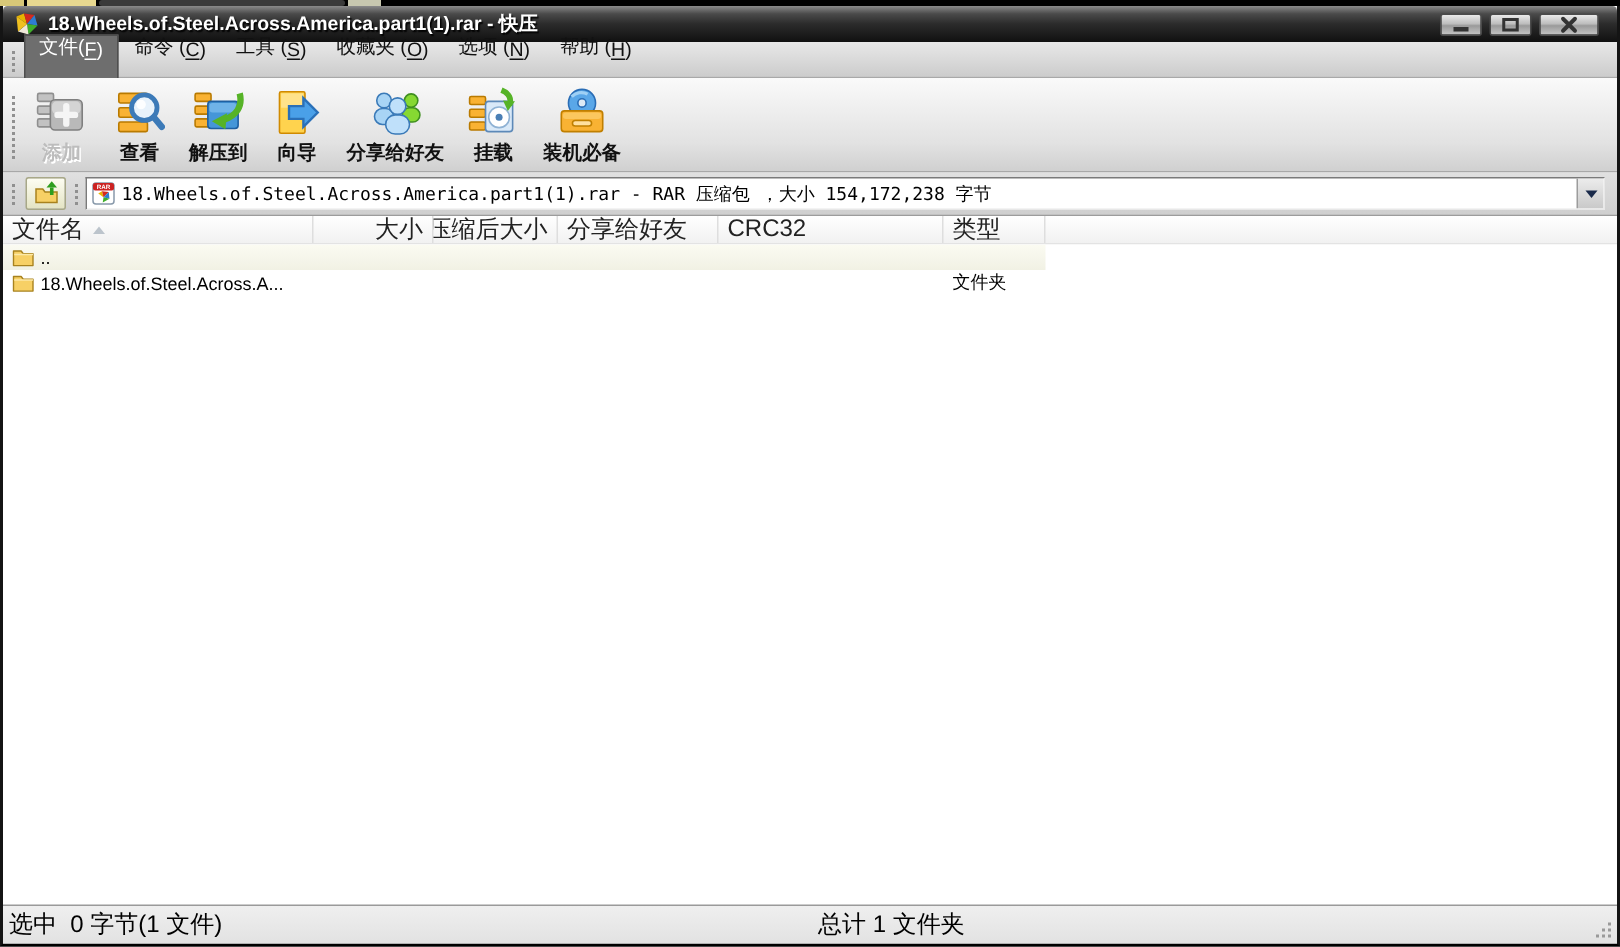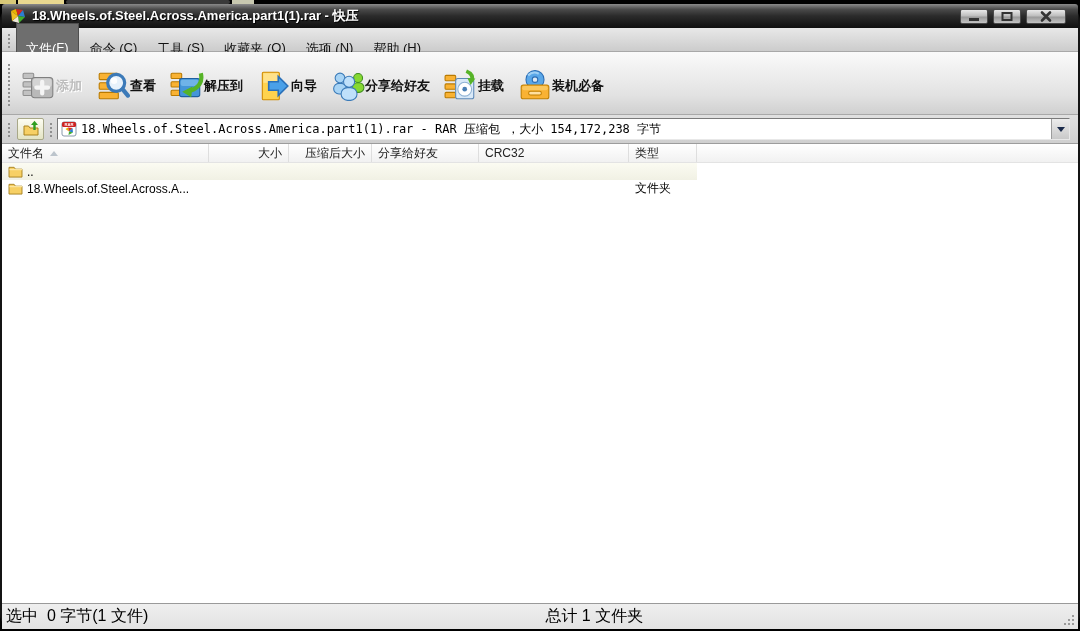--- a/index.html
+++ b/index.html
@@ -11,52 +11,52 @@
   .desktop-strip { position:absolute; top:0; left:0; width:1080px; height:4px; background:#000; overflow:hidden; }
   .frag { position:absolute; top:0; height:4px; }
   .f1 { left:0; width:16px; background:#d8c878; }
   .f2 { left:18px; width:46px; background:#e8d890; }
   .f3 { left:66px; width:164px; background:#3a3a3a; border-radius:2px; }
   .f4 { left:232px; width:22px; background:#c8c8b0; }
 
   .window { position:absolute; top:4px; left:0; width:1080px; height:627px;
     display:flex; flex-direction:column;
     border-left:2px solid #141414; border-right:2px solid #141414; border-bottom:2px solid #000;
-    background:#fff;border-radius:17px; }
+    background:#fff; }
 
   
   .titlebar { height:24px; flex:0 0 24px; display:flex; align-items:center;
     background:linear-gradient(180deg,#8a8a8a 0%,#4a4a4a 22%,#2b2b2b 50%,#101010 100%);
     border-radius:3px 3px 0 0; padding:0 6px; }
   .appicon { width:16px; height:16px; margin:0 6px 0 2px; flex:0 0 auto; }
   .wtitle { color:#fff; font-size:13px; font-weight:bold; text-shadow:1px 1px 1px #000;
     white-space:nowrap; overflow:hidden; flex:1 1 auto; }
   .winbtns { display:flex; gap:5px; margin-right:6px; }
   .winbtn { height:15px; border:1px solid #4a4a4a; border-radius:2px;
     background:linear-gradient(180deg,#e9e9e9 0%,#bdbdbd 45%,#9a9a9a 55%,#c4c4c4 100%);
     display:flex; align-items:center; justify-content:center; cursor:pointer; padding:0; }
   .winbtn.sm { width:28px; } .winbtn.lg { width:40px; }
 
   
   .menubar { height:24px; flex:0 0 24px; display:flex; align-items:center;
     background:linear-gradient(180deg,#e8e8e8,#cccccc); border-bottom:1px solid #a8a8a8; }
   .grip { width:4px; height:16px; margin:0 4px 0 5px;
     background:repeating-linear-gradient(0deg,#909090 0 2px,transparent 2px 4px);
     background-size:2px 100%; background-repeat:no-repeat; background-position:center; }
-  .mi { display:flex; align-items:flex-start; height:20px; padding:16px 9px; margin:0 1px;
+  .mi { display:flex; align-items:flex-end; height:20px; padding:16px 9px; margin:0 1px;
     font-size:13px; color:#111; cursor:pointer; white-space:pre; }
   .mi u { text-underline-offset:2px; }
   .mi.selected { background:#6e6e6e; color:#fff; border:1px solid #4f4f4f; }
 
   
   .toolbar { height:63px; flex:0 0 63px; display:flex; align-items:stretch;
     background:linear-gradient(180deg,#fafafa 0%,#e2e2e2 70%,#d0d0d0 100%);
     border-bottom:1px solid #a8a8a8; padding-top:2px; }
   .toolbar .grip { align-self:center; height:44px; }
-  .tbtn { display:flex; flex-direction:row; align-items:center; justify-content:flex-start;
+  .tbtn { display:flex; flex-direction:column; align-items:center; justify-content:flex-start;
     min-width:50px; padding:3px 6px 0; margin:1px 1px; border-radius:3px; cursor:pointer; }
   .ticon { width:34px; height:34px; display:block; }
   .tlabel { font-size:13px; font-weight:bold; color:#111; margin-top:1px; white-space:nowrap; }
   .tbtn.disabled { cursor:default; }
   .tbtn.disabled .tlabel { color:#bdbdbd; text-shadow:1px 1px 0 #fff; }
 
   
   .addressrow { height:29px; flex:0 0 29px; display:flex; align-items:center;
     background:linear-gradient(180deg,#e0e0e0,#cfcfcf); border-bottom:1px solid #9c9c9c; }
   .upbtn { width:27px; height:22px; margin-left:2px; border:1px solid #a8a888; border-radius:2px;
@@ -70,21 +70,21 @@
     color:#000; white-space:nowrap; overflow:hidden; flex:1 1 auto; }
   .dropbtn { position:absolute; right:0; top:0; width:18px; height:100%;
     background:linear-gradient(180deg,#ececec,#c9c9c9); border-left:1px solid #9c9c9c;
     display:flex; align-items:center; justify-content:center; cursor:pointer; }
   .downarrow { width:0; height:0; border-left:4px solid transparent; border-right:4px solid transparent;
     border-top:5px solid #1a2a4a; }
 
   
   .listheader { height:19px; flex:0 0 19px; display:flex;
     background:linear-gradient(180deg,#ffffff,#f1f1f1); border-bottom:1px solid #e3e3e3;
-    font-size:12px; color:#222; }
+    font-size:16px; color:#222; }
   .hcell { display:flex; align-items:center; padding:0 6px; border-right:1px solid #dedede;
     white-space:nowrap; overflow:hidden; }
   .hcell.right { justify-content:flex-end; }
   .col-name { width:207px; } .col-size { width:80px; } .col-packed { width:83px; }
   .col-mtime { width:107px; } .col-crc { width:150px; } .col-type { width:68px; }
   .col-rest { flex:1 1 auto; border-right:none; }
   .sortarrow { width:0; height:0; margin-left:6px; border-left:4px solid transparent;
     border-right:4px solid transparent; border-bottom:5px solid #bcc4cc; }
 
   

